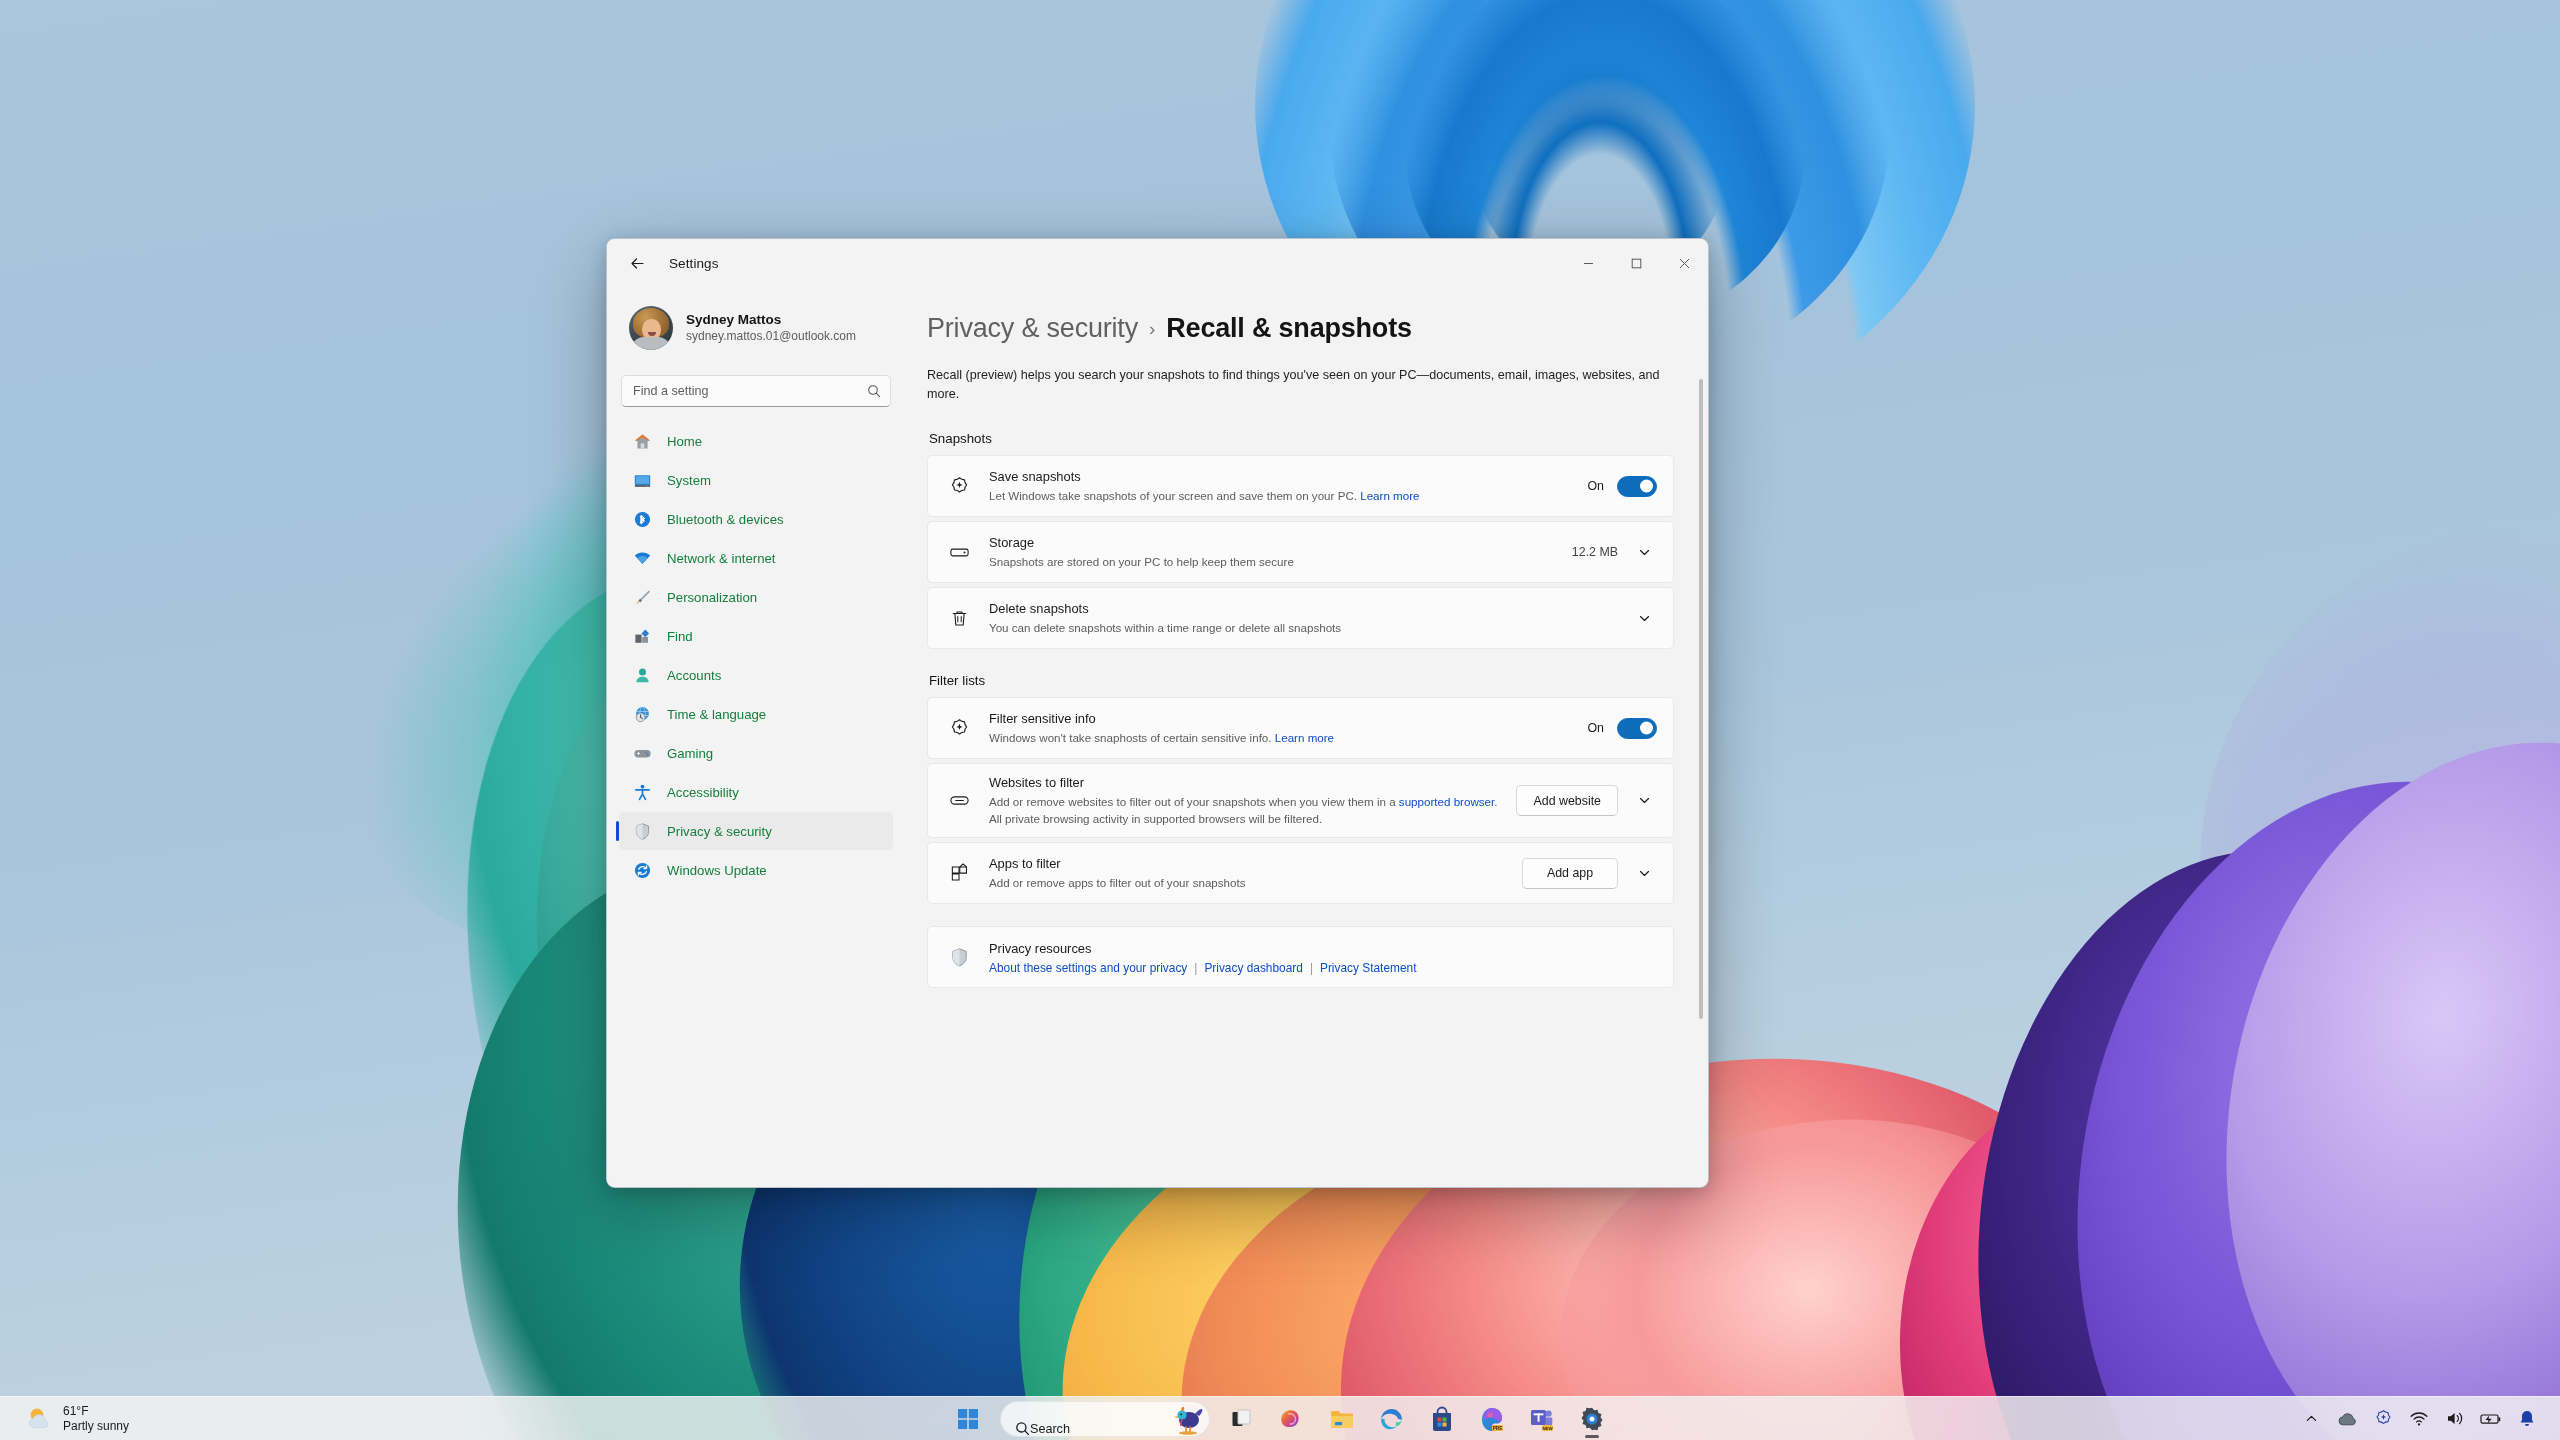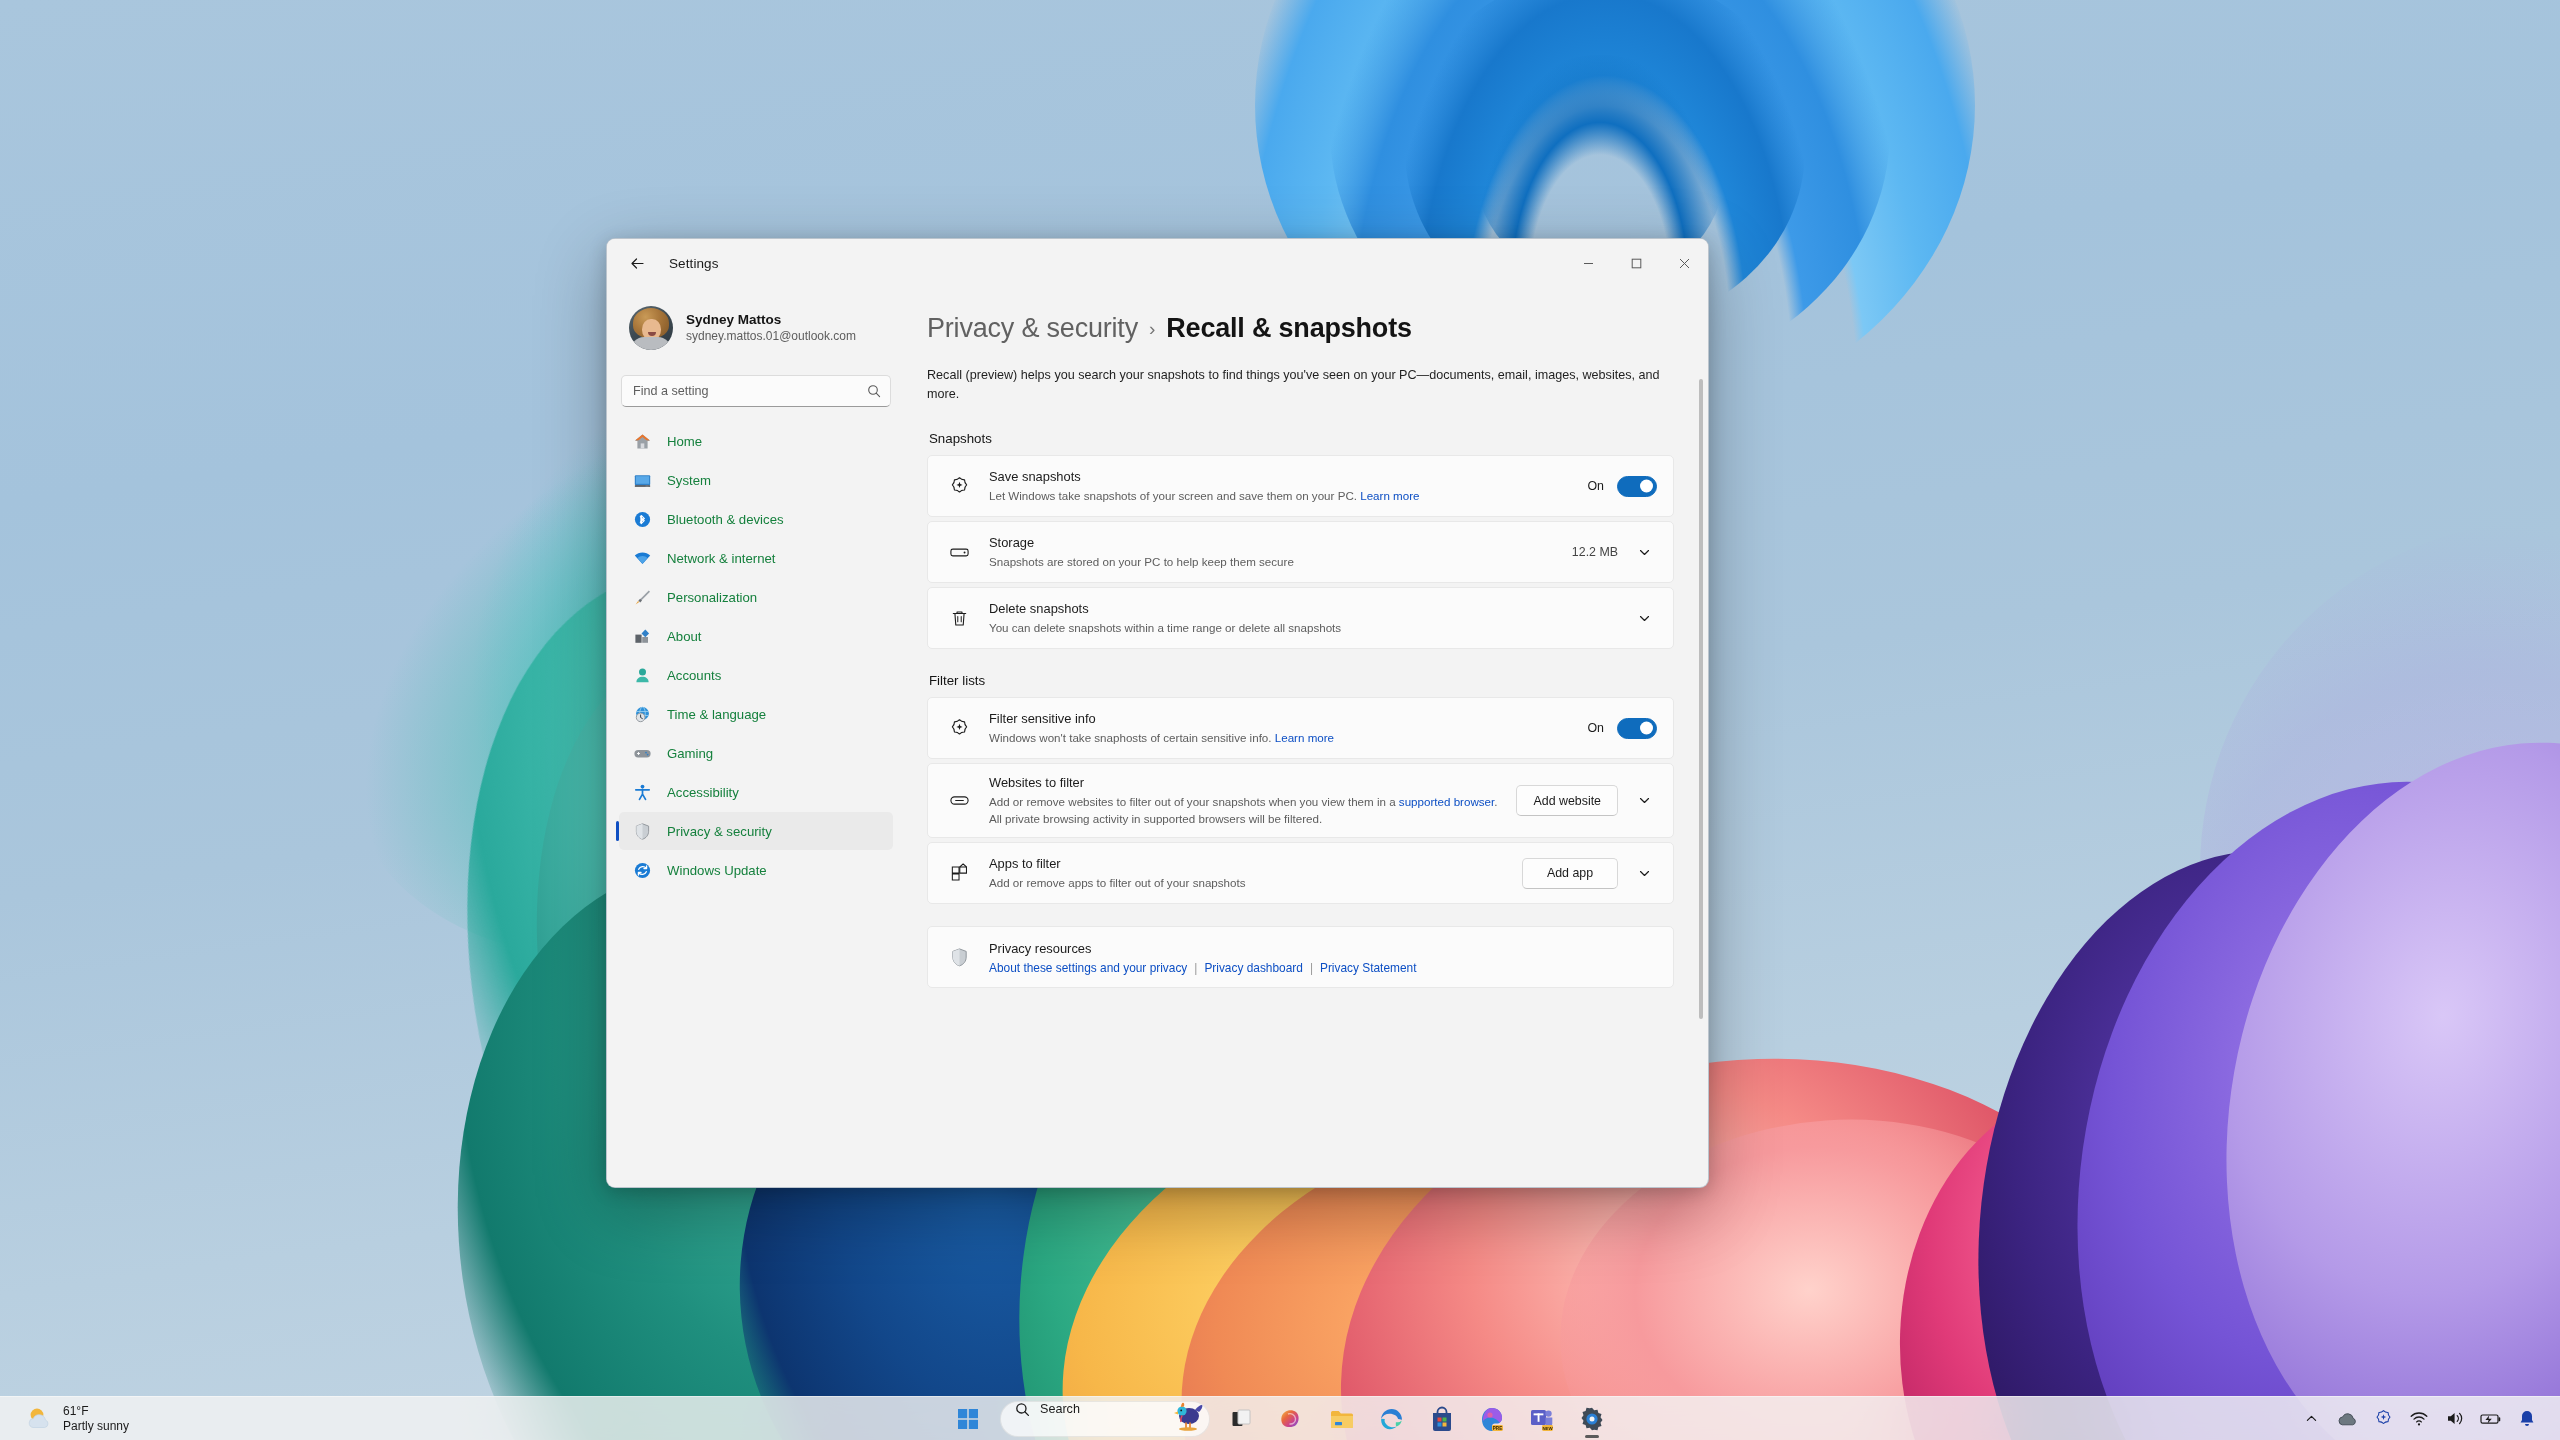--- a/index.html
+++ b/index.html
@@ -257,21 +257,21 @@
 
   #tb-center { position: absolute; left: 50%; transform: translateX(-50%); display: flex; align-items: center; gap: 6px; }
   .tb-btn { width: 44px; height: 44px; border-radius: 6px; display:flex; align-items:center; justify-content:center; cursor:pointer; position: relative; }
   .tb-btn.running::after {
     content:''; position:absolute; bottom:3px; left:50%; transform:translateX(-50%);
     width:14px; height:3px; border-radius:2px; background:#5b5b5b;
   }
   #searchpill {
     height: 36px; border-radius: 18px; background: rgba(255,255,255,0.72);
     border: 1px solid rgba(0,0,0,0.08);
-    display: flex; align-items: flex-start; padding: 0 6px 8px 14px; gap: 10px;
+    display: flex; align-items: flex-end; padding: 0 6px 0 14px; 
     cursor: text; margin: 0 4px; min-width: 210px;
   }
   #searchpill-label { font-size: 12.6px; color: #1b1b1b; flex: 1; }
 
   #tray { position: absolute; right: 0; display: flex; align-items: center; gap: 2px; padding-right: 16px; }
   .tray-btn { width: 34px; height: 40px; border-radius: 5px; display:flex; align-items:center; justify-content:center; cursor:pointer; }
 </style>
 </head>
 <body>
 
@@ -412,21 +412,21 @@
         </div>
 
         <div class="navitem">
           <span class="navicon">
             <svg width="19" height="19" viewBox="0 0 19 19">
                 <rect x="2.4" y="7.6" width="6.2" height="8.2" fill="#5d6369"></rect>
                 <rect x="9.2" y="10" width="5.8" height="5.8" fill="#8d9399"></rect>
                 <path d="M12.3 2.6l3.8 3.8-3.8 3.8-3.8-3.8z" fill="#2f80c8"></path>
               </svg>
           </span>
-          <span class="navlabel">About</span>
+          <span class="navlabel">Find</span>
         </div>
 
         <div class="navitem">
           <span class="navicon">
             <svg width="19" height="19" viewBox="0 0 19 19">
                 <circle cx="9.5" cy="6" r="3.5" fill="#2aa89a"></circle>
                 <path d="M3.4 16.2c0-3.4 2.7-5.4 6.1-5.4s6.1 2 6.1 5.4z" fill="#3cb8a8"></path>
               </svg>
           </span>
           <span class="navlabel">Accounts</span>

